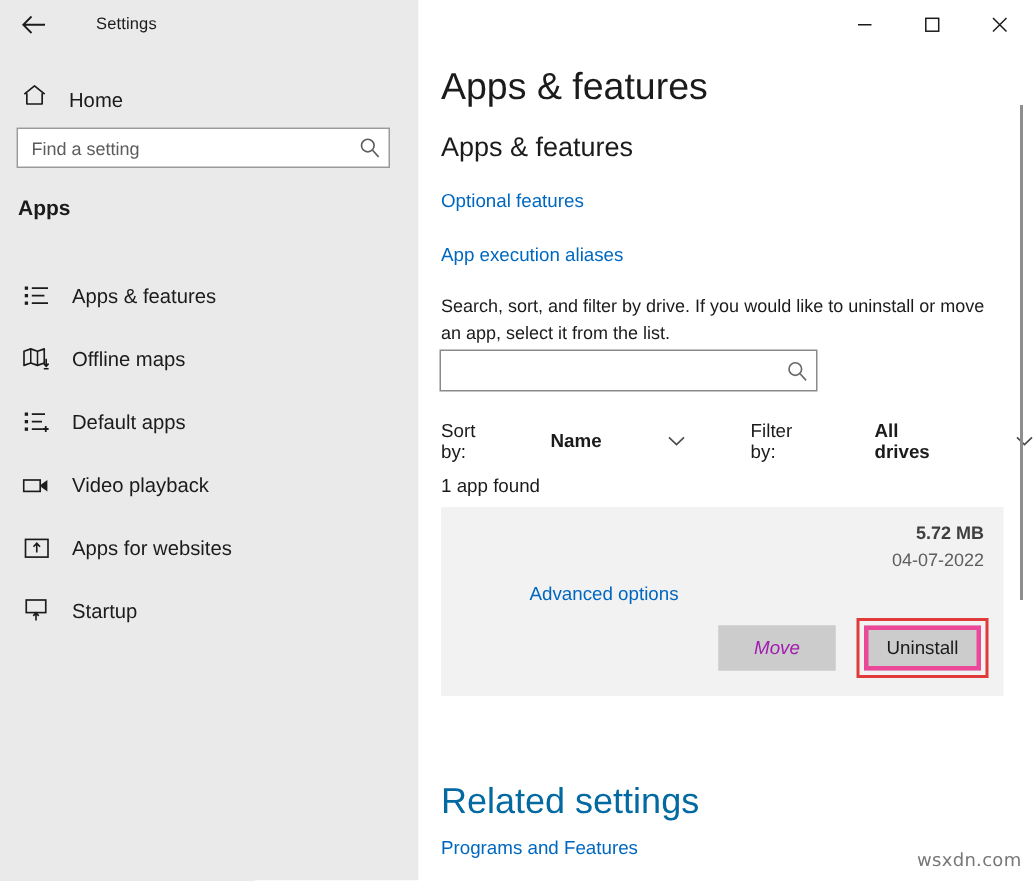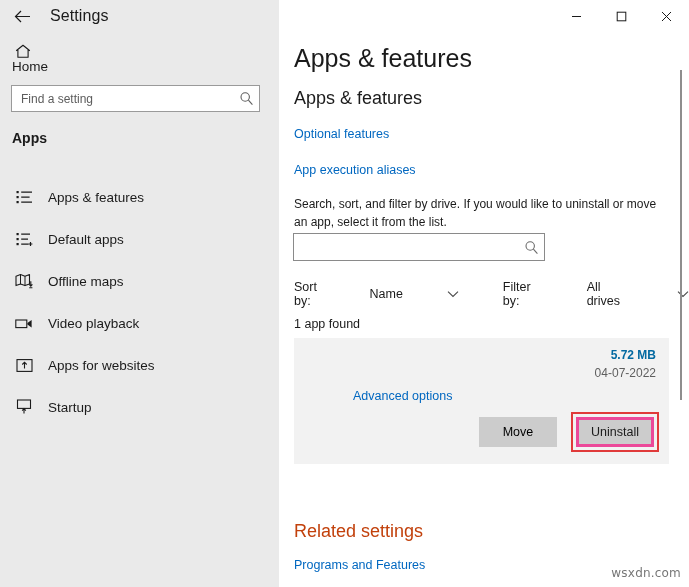--- a/index.html
+++ b/index.html
@@ -37,35 +37,34 @@
     align-items: center;
   }
   .back-btn {
     width: 44px; height: 30px;
     display: flex;
     align-items: center;
     justify-content: center;
   }
   .back-btn svg { display: block; }
   .settings-title {
-    font-size: 16px;
-    color: #1b1b1b;
-    margin-left: 6px;
+    font-size: 11px;
+    color: #1b1b1b;
+    margin-left: 20px;
     letter-spacing: 0.1px;
   }
 
   .home-row {
     position: absolute;
     left: 0; top: 44px;
     width: 260px; height: 30px;
     display: flex;
-    align-items: flex-start;
+    align-items: flex-end;
     padding-left: 12px;
     box-sizing: border-box;
-    flex-direction: column;
   }
   .home-icon {
     width: 22px; height: 22px;
     display: flex; align-items: center; justify-content: center;
     margin-right: 12px;
   }
   .home-label { font-size: 13.5px; color: #1b1b1b; }
 
   .search-box {
     position: absolute;
@@ -209,21 +208,21 @@
   }
   .dd {
     display: flex;
     align-items: center;
     font-size: 12.5px;
     color: #1b1b1b;
     cursor: default;
     gap: 36px;
   }
   .dd .lbl { color: #1b1b1b; }
-  .dd .val { font-weight: normal; margin-left: 4px; }
+  .dd .val { font-weight: bold; margin-left: 4px; }
   .dd .chev { margin-left: 8px; display: flex; align-items: center; }
   .dd-gap { width: 46px; }
 
   .found-text {
     position: absolute;
     left: 15px; top: 285px;
     font-size: 12.5px;
     color: #1b1b1b;
   }
 
@@ -232,21 +231,21 @@
     position: absolute;
     left: 15px; top: 306px;
     width: 375px; height: 126px;
     background: #f2f2f2;
   }
   .card-size {
     position: absolute;
     right: 13px; top: 10px;
     font-size: 12px;
     font-weight: bold;
-    color: #0369a1;
+    color: #404040;
   }
   .card-date {
     position: absolute;
     right: 13px; top: 28px;
     font-size: 12px;
     color: #5e5e5e;
     padding-left: 43px;
   }
   .adv-link {
     position: absolute;
@@ -264,41 +263,42 @@
     padding: 0 12px;
     font-family: "Liberation Sans", sans-serif;
     font-size: 12.5px;
     border: 1px solid #cccccc;
     background: #cccccc;
     color: #1b1b1b;
     box-sizing: border-box;
     cursor: pointer;
   }
   .btn.disabled {
-    color: #000000;
+    color: #a21caf;
     cursor: default;
+    font-style: italic;
   }
   .btn-uninstall-wrap {
     position: relative;
     margin-left: 14px;
     padding: 3px;
     border: 2px solid #e03a3a;
     box-sizing: border-box;
   }
   .btn-uninstall {
     background: #cccccc;
     border: 3px solid #ec4899;
   }
 
   
   .related-head {
     position: absolute;
     left: 15px; top: 489px;
-    font-size: 18px;
-    color: #c2410c;
+    font-size: 24px;
+    color: #0369a1;
   }
   .related-link {
     position: absolute;
     left: 15px; top: 526px;
   }
 
   
   .scrollbar-track {
     position: absolute;
     right: 2px; top: 32px;
@@ -367,40 +367,40 @@
             <rect x="0.5" y="6" width="2.2" height="2.2" fill="#1b1b1b"></rect>
             <rect x="0.5" y="11" width="2.2" height="2.2" fill="#1b1b1b"></rect>
             <path d="M5.2 2.1 H16 M5.2 7.1 H13.6 M5.2 12.1 H16" stroke="#1b1b1b" stroke-width="1.2" fill="none"></path>
           </svg>
         </span>
         <span class="nav-label">Apps &amp; features</span>
       </div>
 
       <div class="nav-item">
         <span class="nav-ico">
+          <svg width="18" height="16" viewBox="0 0 18 16">
+            <path d="M1 3.2 L5.5 1.6 L10 3.2 L14.5 1.6 L14.5 11 L10 12.6 L5.5 11 L1 12.6 Z" fill="none" stroke="#1b1b1b" stroke-width="1.1" stroke-linejoin="round"></path>
+            <path d="M5.5 1.6 V11 M10 3.2 V12.6" stroke="#1b1b1b" stroke-width="1"></path>
+            <path d="M15.8 8.2 V13 M14.2 11.4 L15.8 13.2 L17.4 11.4 M14.2 14.8 H17.4" stroke="#1b1b1b" stroke-width="1.1" fill="none"></path>
+          </svg>
+        </span>
+        <span class="nav-label">Offline maps</span>
+      </div>
+
+      <div class="nav-item">
+        <span class="nav-ico">
           <svg width="17" height="15" viewBox="0 0 17 15">
             <rect x="0.5" y="1" width="2.2" height="2.2" fill="#1b1b1b"></rect>
             <rect x="0.5" y="6" width="2.2" height="2.2" fill="#1b1b1b"></rect>
             <rect x="0.5" y="11" width="2.2" height="2.2" fill="#1b1b1b"></rect>
             <path d="M5.2 2.1 H14 M5.2 7.1 H12 M5.2 12.1 H12.6" stroke="#1b1b1b" stroke-width="1.2" fill="none"></path>
             <path d="M14.5 10 V14 M12.6 12 H16.4" stroke="#1b1b1b" stroke-width="1.2" fill="none"></path>
           </svg>
         </span>
         <span class="nav-label">Default apps</span>
-      </div>
-
-      <div class="nav-item">
-        <span class="nav-ico">
-          <svg width="18" height="16" viewBox="0 0 18 16">
-            <path d="M1 3.2 L5.5 1.6 L10 3.2 L14.5 1.6 L14.5 11 L10 12.6 L5.5 11 L1 12.6 Z" fill="none" stroke="#1b1b1b" stroke-width="1.1" stroke-linejoin="round"></path>
-            <path d="M5.5 1.6 V11 M10 3.2 V12.6" stroke="#1b1b1b" stroke-width="1"></path>
-            <path d="M15.8 8.2 V13 M14.2 11.4 L15.8 13.2 L17.4 11.4 M14.2 14.8 H17.4" stroke="#1b1b1b" stroke-width="1.1" fill="none"></path>
-          </svg>
-        </span>
-        <span class="nav-label">Offline maps</span>
       </div>
 
       <div class="nav-item">
         <span class="nav-ico">
           <svg width="18" height="13" viewBox="0 0 18 13">
             <rect x="0.8" y="3" width="11" height="7.6" fill="none" stroke="#1b1b1b" stroke-width="1.1"></rect>
             <path d="M12.4 6 L16.6 3 L16.6 10.6 L12.4 7.6 Z" fill="#1b1b1b"></path>
           </svg>
         </span>
         <span class="nav-label">Video playback</span>

